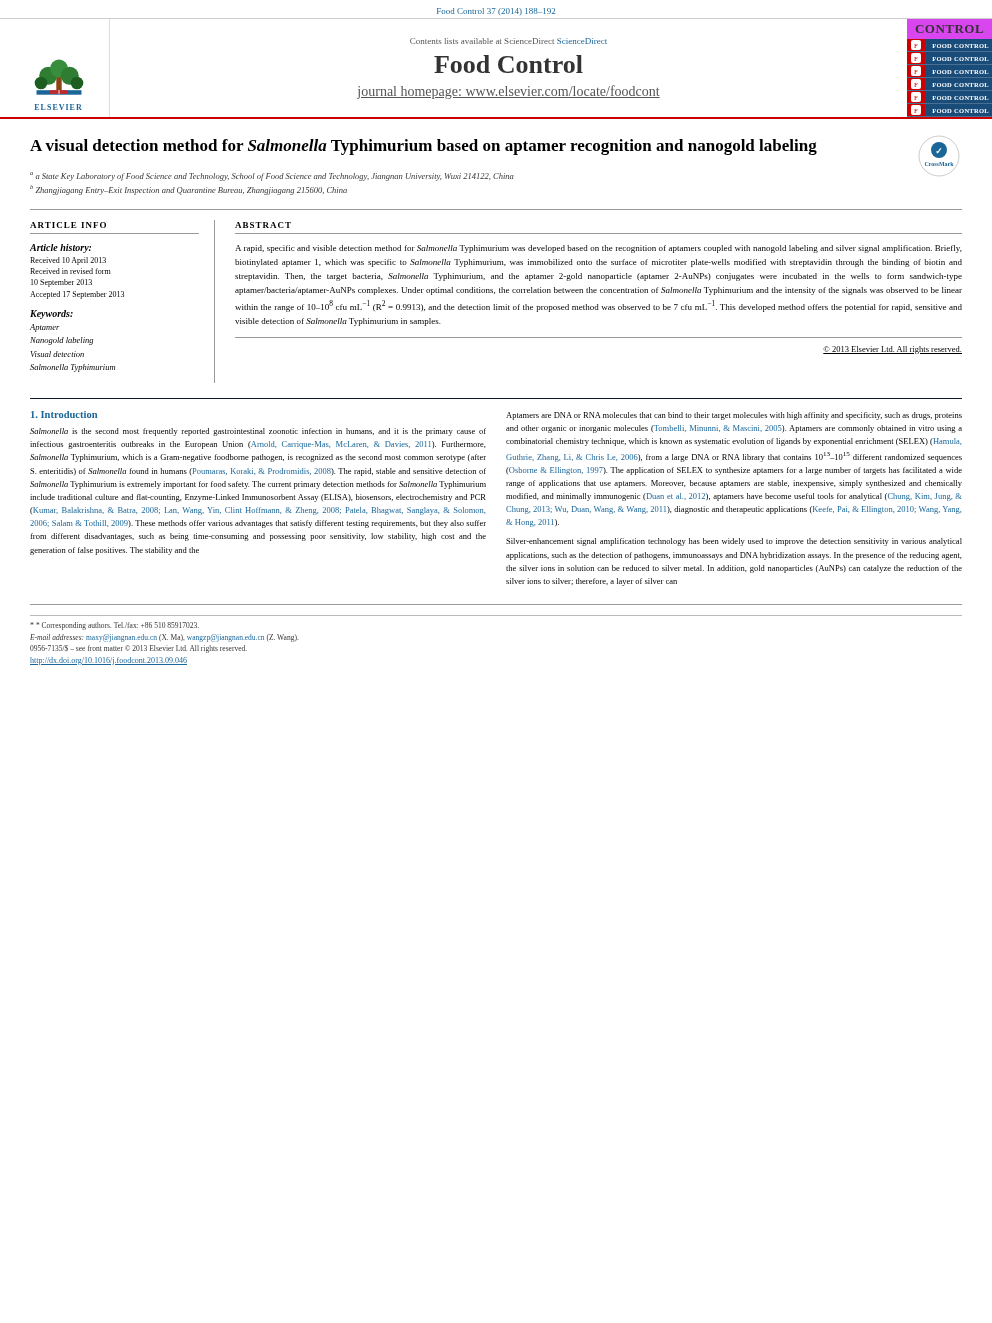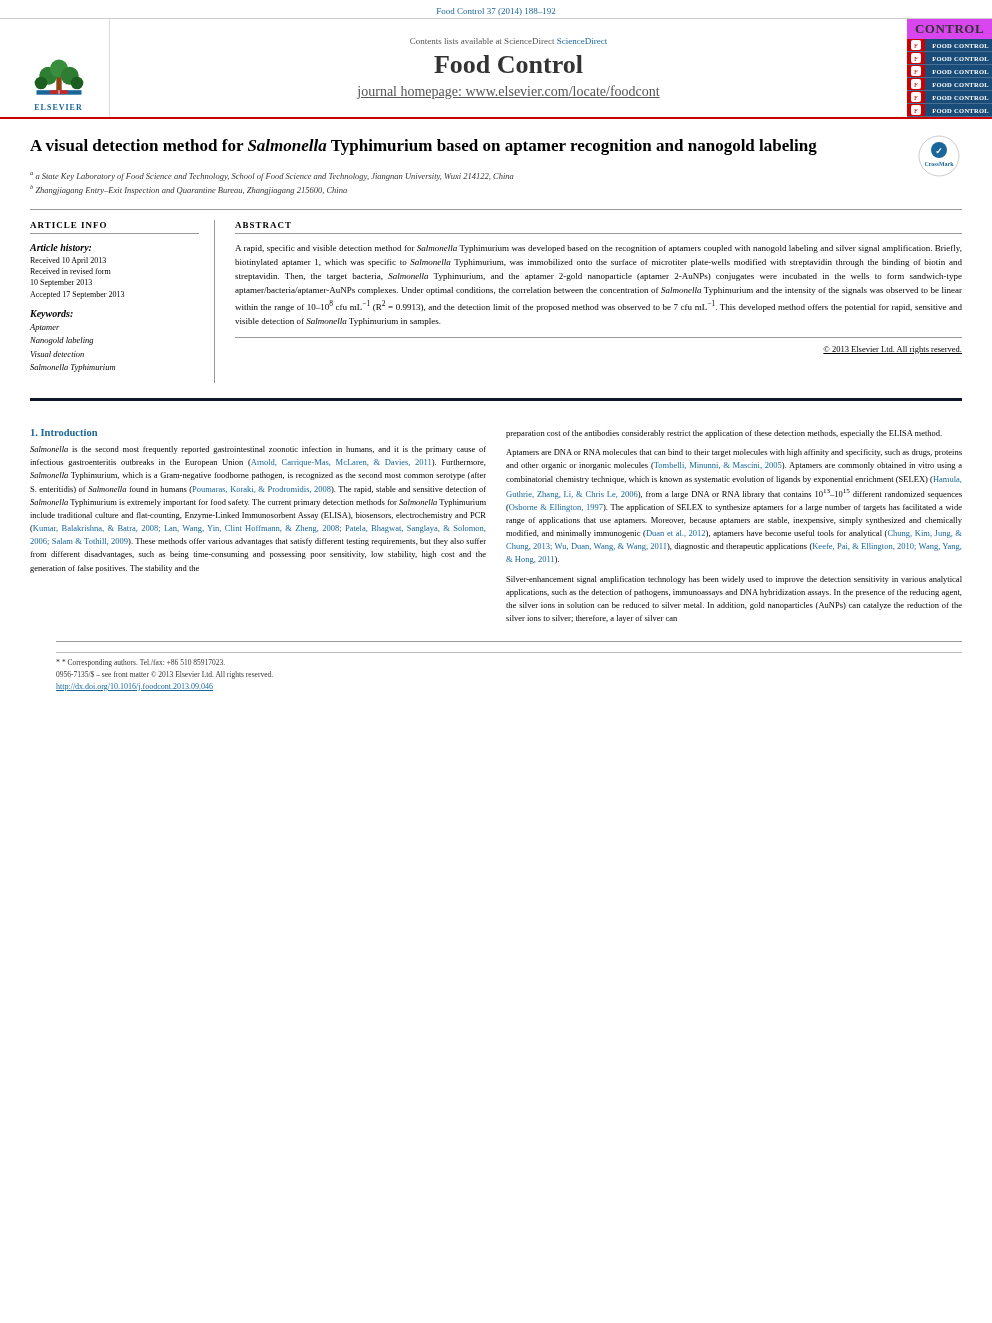--- a/index.html
+++ b/index.html
@@ -249,22 +249,22 @@
       font-size: 8.5px;
       margin-top: 8px;
       padding-top: 6px;
       border-top: 1px solid #999;
       text-decoration: underline;
     }
 
     
     .body-content {
       margin-top: 15px;
-      border-top: 3px solid #0f172a;
-      padding-top: 26px;
+      border-top: 1px solid #0f172a;
+      padding-top: 10px;
     }
     .body-two-col {
       display: flex;
       gap: 20px;
     }
     .body-left {
       flex: 1;
     }
     .body-right {
       flex: 1;
@@ -290,21 +290,20 @@
       color: #1a6699;
       text-decoration: none;
     }
 
     
     .footer {
       border-top: 1px solid #999;
       margin-top: 10px;
       padding-top: 6px;
       font-size: 8px;
-      margin-left: 26px;
     }
     .footnote {
       font-size: 7.5px;
       line-height: 1.5;
       color: #333;
     }
     .doi-link {
       color: #1a6699;
       font-size: 8px;
     }
@@ -481,38 +480,42 @@
           <div class="section-number">
             <span style="color:#1a6699;">1. Introduction</span>
           </div>
           <div class="body-para">
             <em>Salmonella</em> is the second most frequently reported gastrointestinal zoonotic infection in humans, and it is the primary cause of infectious gastroenteritis outbreaks in the European Union (<a href="#" class="ref-link">Arnold, Carrique-Mas, McLaren, &amp; Davies, 2011</a>). Furthermore, <em>Salmonella</em> Typhimurium, which is a Gram-negative foodborne pathogen, is recognized as the second most common serotype (after S. enteritidis) of <em>Salmonella</em> found in humans (<a href="#" class="ref-link">Poumaras, Koraki, &amp; Prodromidis, 2008</a>). The rapid, stable and sensitive detection of <em>Salmonella</em> Typhimurium is extremely important for food safety. The current primary detection methods for <em>Salmonella</em> Typhimurium include traditional culture and flat-counting, Enzyme-Linked Immunosorbent Assay (ELISA), biosensors, electrochemistry and PCR (<a href="#" class="ref-link">Kumar, Balakrishna, &amp; Batra, 2008; Lan, Wang, Yin, Clint Hoffmann, &amp; Zheng, 2008; Patela, Bhagwat, Sanglaya, &amp; Solomon, 2006; Salam &amp; Tothill, 2009</a>). These methods offer various advantages that satisfy different testing requirements, but they also suffer from different disadvantages, such as being time-consuming and possessing poor sensitivity, low stability, high cost and the generation of false positives. The stability and the
           </div>
         </div>
 
         <div class="body-right">
           <div class="body-para">
-            preparation cost of the antibodies considerably restrict the application of these detection methods, especially the ELISA method.
-          </div>
-          <div class="body-para">
             Aptamers are DNA or RNA molecules that can bind to their target molecules with high affinity and specificity, such as drugs, proteins and other organic or inorganic molecules (<a href="#" class="ref-link">Tombelli, Minunni, &amp; Mascini, 2005</a>). Aptamers are commonly obtained in vitro using a combinatorial chemistry technique, which is known as systematic evolution of ligands by exponential enrichment (SELEX) (<a href="#" class="ref-link">Hamula, Guthrie, Zhang, Li, &amp; Chris Le, 2006</a>), from a large DNA or RNA library that contains 10<sup>13</sup>–10<sup>15</sup> different randomized sequences (<a href="#" class="ref-link">Osborne &amp; Ellington, 1997</a>). The application of SELEX to synthesize aptamers for a large number of targets has facilitated a wide range of applications that use aptamers. Moreover, because aptamers are stable, inexpensive, simply synthesized and chemically modified, and minimally immunogenic (<a href="#" class="ref-link">Duan et al., 2012</a>), aptamers have become useful tools for analytical (<a href="#" class="ref-link">Chung, Kim, Jung, &amp; Chung, 2013; Wu, Duan, Wang, &amp; Wang, 2011</a>), diagnostic and therapeutic applications (<a href="#" class="ref-link">Keefe, Pai, &amp; Ellington, 2010; Wang, Yang, &amp; Hong, 2011</a>).
           </div>
           <div class="body-para">
             Silver-enhancement signal amplification technology has been widely used to improve the detection sensitivity in various analytical applications, such as the detection of pathogens, immunoassays and DNA hybridization assays. In the presence of the reducing agent, the silver ions in solution can be reduced to silver metal. In addition, gold nanoparticles (AuNPs) can catalyze the reduction of the silver ions to silver; therefore, a layer of silver can
           </div>
         </div>
       </div>
     </div>
 
     <div class="footer">
       <hr class="thin">
       <div class="footnote">
         <span class="star">*</span> <span>* Corresponding authors. Tel./fax: +86 510 85917023.</span>
       </div>
       <div class="footnote">
+        <em>E-mail addresses:</em>
+        <a href="#" class="ref-link">maxy@jiangnan.edu.cn</a>
+        <span>(X. Ma),</span>
+        <a href="#" class="ref-link">wangzp@jiangnan.edu.cn</a>
+        <span>(Z. Wang).</span>
+      </div>
+      <div class="footnote">
         <span>0956-7135/$ – see front matter © 2013 Elsevier Ltd. All rights reserved.</span>
       </div>
       <div class="footnote">
         <a href="#" class="doi-link">http://dx.doi.org/10.1016/j.foodcont.2013.09.046</a>
       </div>
     </div>
 
   </div>
 </div>
 

